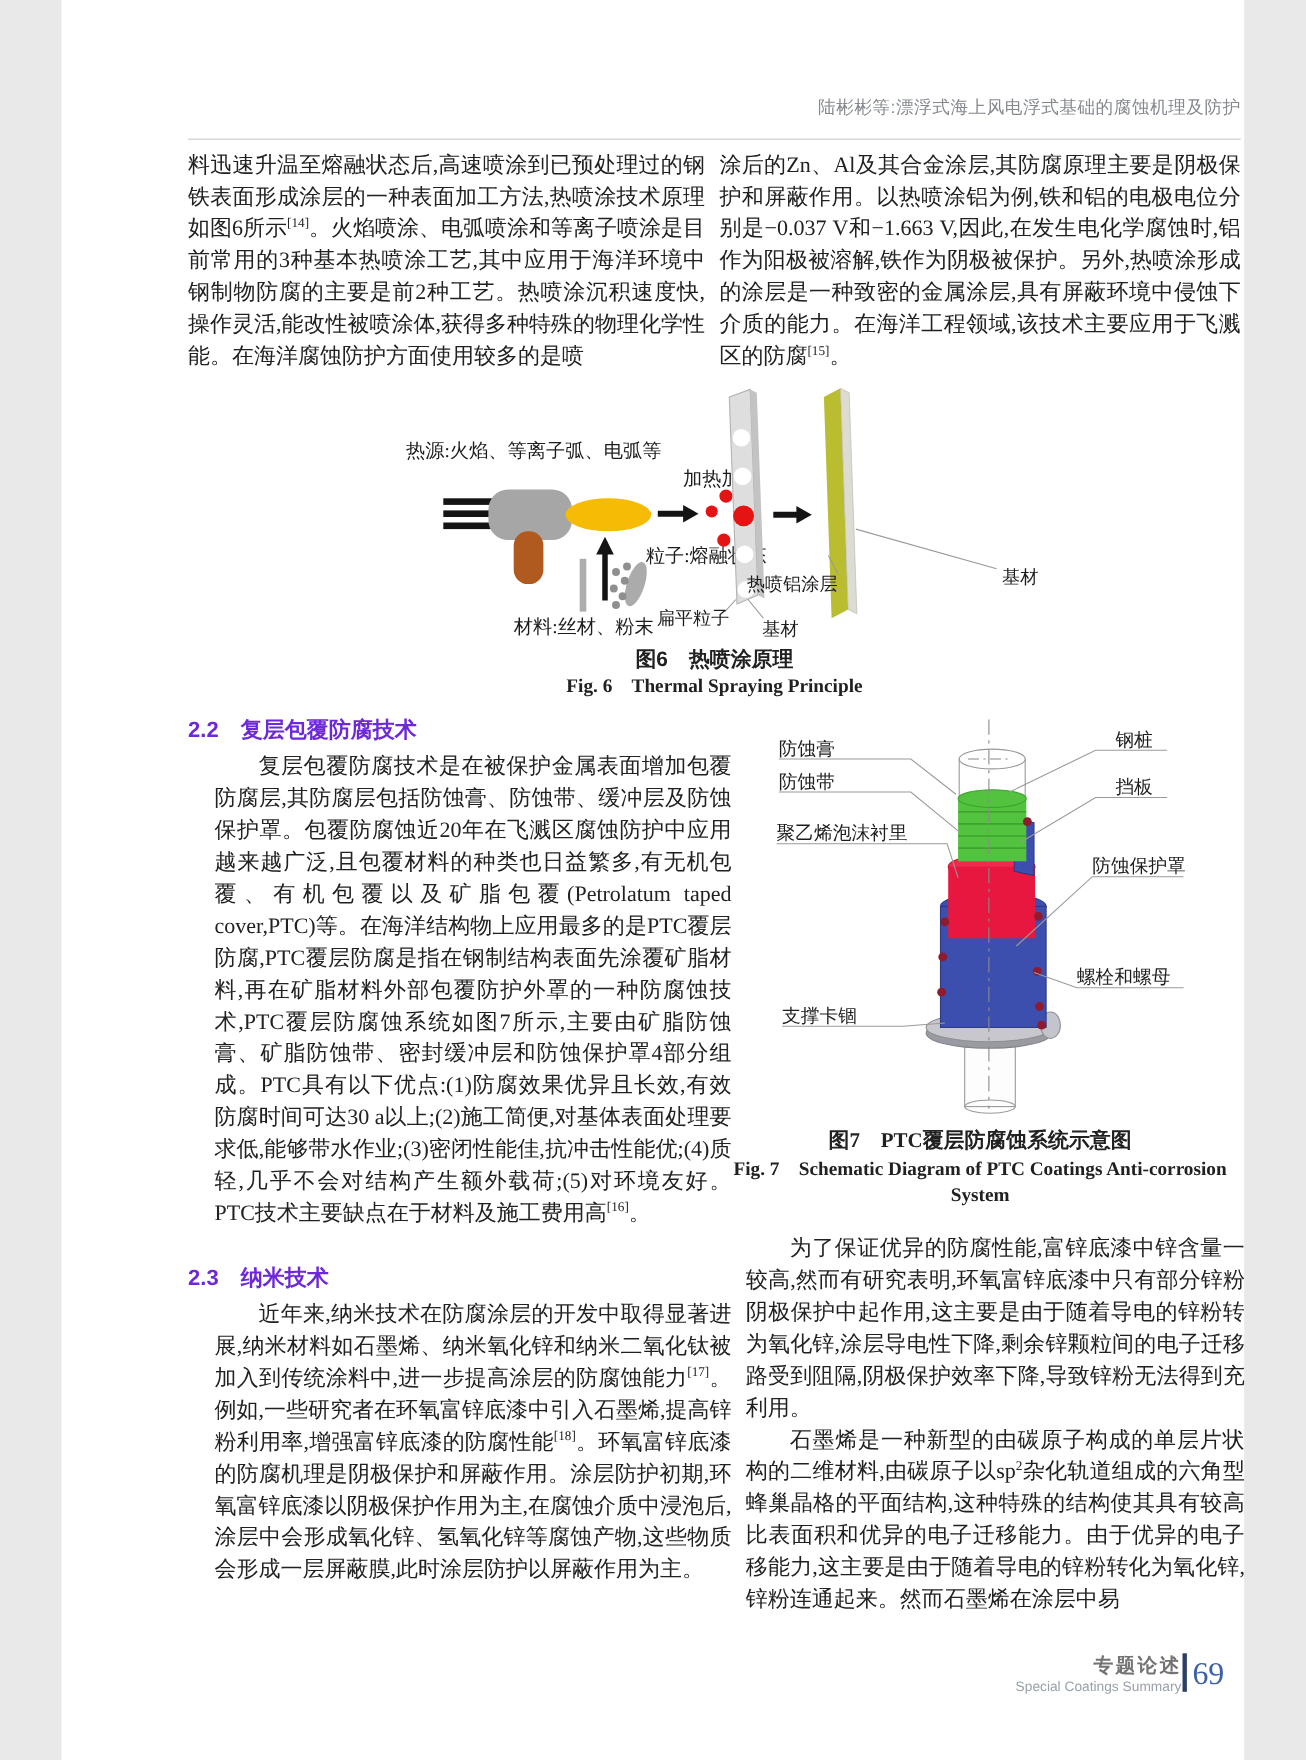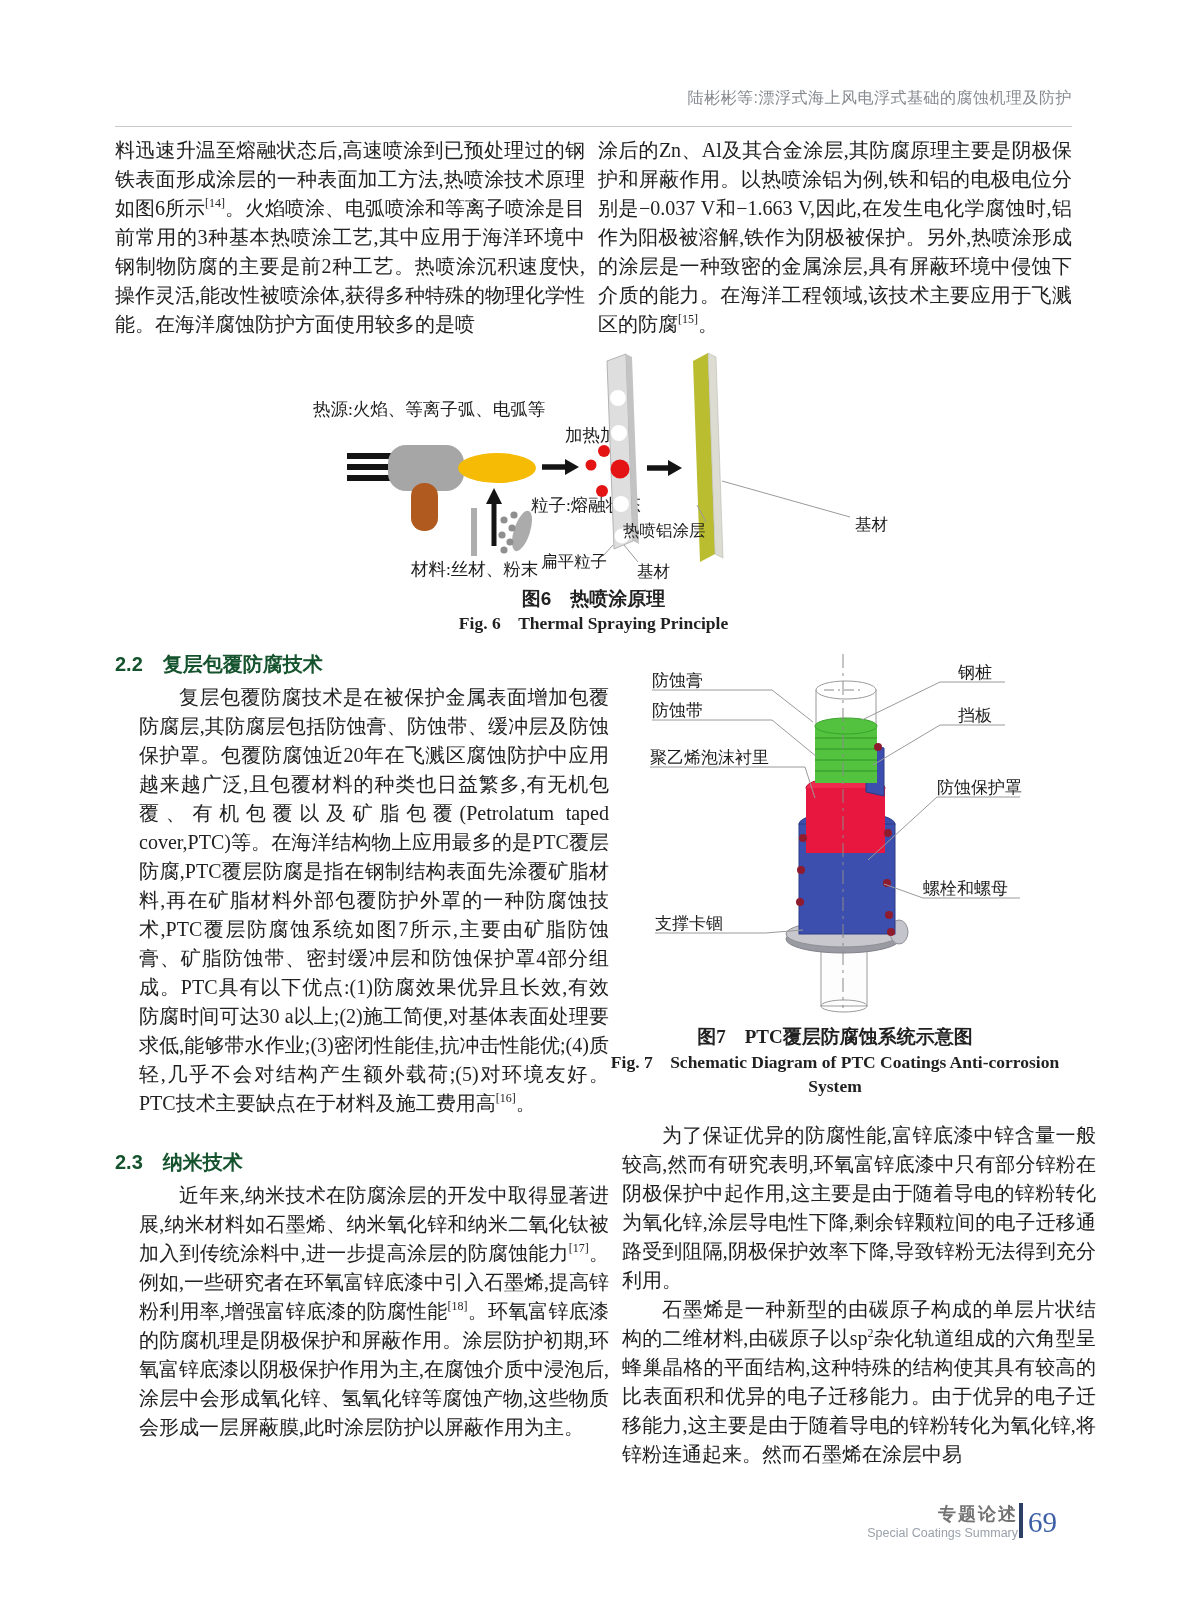--- a/index.html
+++ b/index.html
@@ -1,37 +1,37 @@
 <!DOCTYPE html>
 <html><head>
 <meta charset="utf-8">
 <style>
   html,body{margin:0;padding:0;background:#e9e9e9;}
   .page{
-    position:relative;width:1187px;height:1600px;background:#ffffff;
+    position:relative;width:1075px;height:1600px;background:#ffffff;
     margin:0 auto;overflow:hidden;
     font-family:"Liberation Serif","DejaVu Serif",serif;color:#212121;
   }
   .running-head{
     position:absolute;top:88px;left:115px;width:957px;text-align:right;
     font-family:"Liberation Sans","DejaVu Sans",sans-serif;
     font-size:16px;color:#85898e;letter-spacing:.5px;
   }
   .head-rule{position:absolute;top:126px;left:115px;width:957px;height:1px;background:#c9c9c9;}
   .para{
     position:absolute;width:470px;margin:0;
     font-size:20px;line-height:29px;text-align:justify;
   }
   .para.right{width:474px;}
   .indent{text-indent:2em;margin-left:24px;}
   sup{font-size:12px;line-height:0;}
   .sec-head{
     position:absolute;left:115px;
     font-family:"Liberation Sans","DejaVu Sans",sans-serif;
-    font-weight:bold;font-size:20px;color:#14532d;line-height:26px;
+    font-weight:bold;font-size:20px;color:#6d28d9;line-height:26px;
   }
   .sec-head .num{margin-right:20px;}
   .cap{position:absolute;text-align:center;font-weight:bold;}
   .cap-zh{font-family:"Liberation Sans","DejaVu Sans",sans-serif;font-size:19px;}
   .cap-en{font-family:"Liberation Serif","DejaVu Serif",serif;font-size:17.5px;}
   .figsvg{position:absolute;}
   .figsvg text{font-family:"Liberation Serif","DejaVu Serif",serif;fill:#1c1c1c;}
   .footer-zh{
     position:absolute;top:1502px;left:848px;width:170px;text-align:right;
     font-family:"Liberation Sans","DejaVu Sans",sans-serif;

